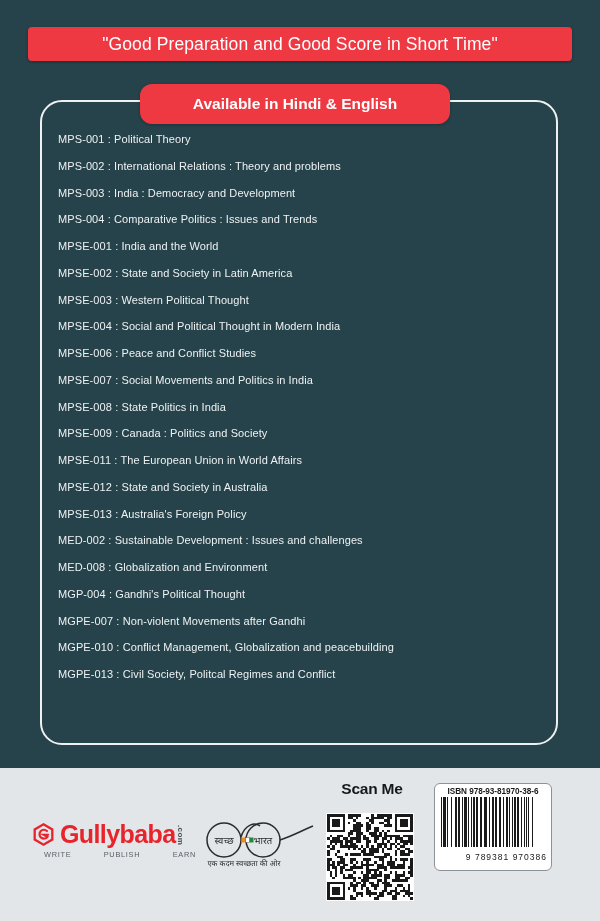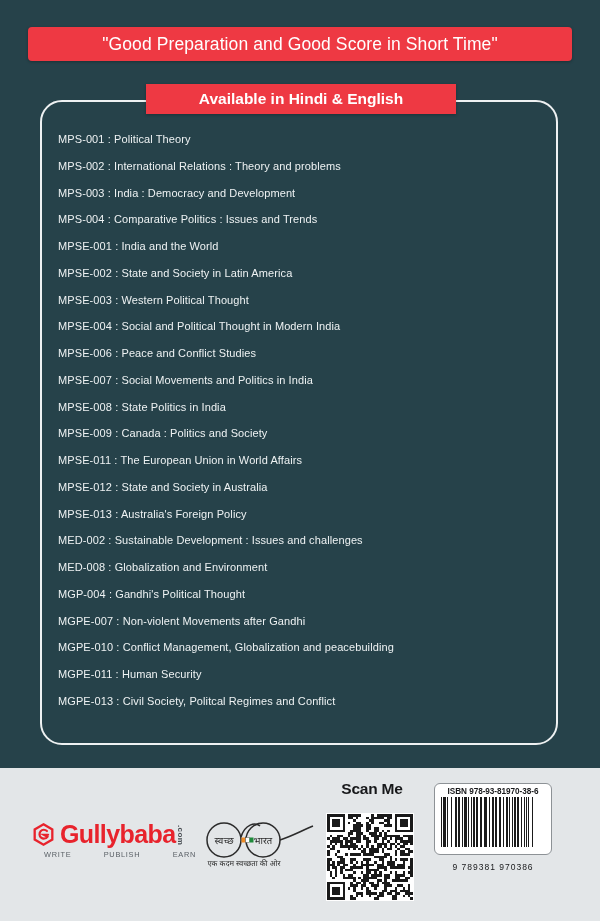--- a/index.html
+++ b/index.html
@@ -51,26 +51,26 @@
     width: 518px;
     height: 645px;
     border: 2px solid #eef1f2;
     border-radius: 22px;
     box-sizing: border-box;
   }
 
   
   .avail-badge {
     position: absolute;
-    left: 146px;
+    left: 140px;
     top: 84px;
     width: 310px;
-    height: 30px;
+    height: 40px;
     background: #ee3943;
-    border-radius: 0;
+    border-radius: 12px;
     box-shadow: 0 1px 3px rgba(0,0,0,0.25);
     display: flex;
     align-items: center;
     justify-content: center;
     z-index: 3;
   }
   .avail-text {
     color: #ffffff;
     font-size: 15.5px;
     font-weight: bold;
@@ -183,21 +183,21 @@
     padding: 1px;
     box-sizing: border-box;
   }
 
   
   .isbn-block {
     position: absolute;
     left: 434px;
     top: 15px;
     width: 118px;
-    height: 72px;
+    height: 88px;
     background: #ffffff;
     border: 1px solid #8d9296;
     border-radius: 6px;
     box-sizing: border-box;
     padding: 3px 4px 2px 4px;
   }
   .isbn-text {
     color: #17181a;
     font-size: 8.2px;
     font-weight: bold;
@@ -206,23 +206,23 @@
     white-space: nowrap;
   }
   .barcode-canvas {
     width: 100%;
     height: 50px;
     margin-top: 1px;
   }
   .isbn-digits {
     color: #17181a;
     font-size: 8.5px;
-    text-align: center;
+    text-align: right;
     letter-spacing: 1px;
-    margin-top: 11px;
+    margin-top: 1px;
     white-space: nowrap;
   }
 </style>
 </head>
 <body>
 
 <div id="page">
 
   <div class="tagline-bar">
     <div class="tagline-text">"Good Preparation and Good Score in Short Time"</div>
@@ -248,21 +248,20 @@
       <div class="course-row"><span class="course-code">MPSE-008</span><span class="course-sep"> : </span><span class="course-title">State Politics in India</span></div>
       <div class="course-row"><span class="course-code">MPSE-009</span><span class="course-sep"> : </span><span class="course-title">Canada : Politics and Society</span></div>
       <div class="course-row"><span class="course-code">MPSE-011</span><span class="course-sep"> : </span><span class="course-title">The European Union in World Affairs</span></div>
       <div class="course-row"><span class="course-code">MPSE-012</span><span class="course-sep"> : </span><span class="course-title">State and Society in Australia</span></div>
       <div class="course-row"><span class="course-code">MPSE-013</span><span class="course-sep"> : </span><span class="course-title">Australia's Foreign Policy</span></div>
       <div class="course-row"><span class="course-code">MED-002</span><span class="course-sep"> : </span><span class="course-title">Sustainable Development : Issues and challenges</span></div>
       <div class="course-row"><span class="course-code">MED-008</span><span class="course-sep"> : </span><span class="course-title">Globalization and Environment</span></div>
       <div class="course-row"><span class="course-code">MGP-004</span><span class="course-sep"> : </span><span class="course-title">Gandhi's Political Thought</span></div>
       <div class="course-row"><span class="course-code">MGPE-007</span><span class="course-sep"> : </span><span class="course-title">Non-violent Movements after Gandhi</span></div>
       <div class="course-row"><span class="course-code">MGPE-010</span><span class="course-sep"> : </span><span class="course-title">Conflict Management, Globalization and peacebuilding</span></div>
-      <div class="course-row"><span class="course-code">MGPE-011</span><span class="course-sep"> : </span><span class="course-title">Human Security</span></div>
       <div class="course-row"><span class="course-code">MGPE-013</span><span class="course-sep"> : </span><span class="course-title">Civil Society, Politcal Regimes and Conflict</span></div>
     </div>
 
   <div class="footer">
 
     <div class="gb-logo">
       <div class="gb-row">
         <svg class="gb-mark" viewBox="0 0 24 24">
           <path d="M12 1.4 L21.2 6.7 L21.2 17.3 L12 22.6 L2.8 17.3 L2.8 6.7 Z" fill="none" stroke="#e8232c" stroke-width="2.4"></path>
           <path d="M15.6 8.4 A4.6 4.6 0 1 0 16.1 14.4 L12.2 12.2 L16.9 12.2" fill="none" stroke="#e8232c" stroke-width="2.2" stroke-linecap="round"></path>

